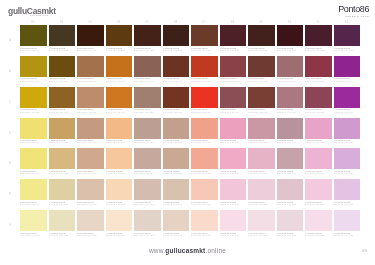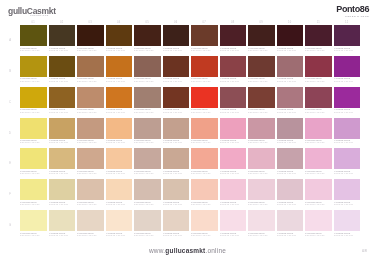--- a/index.html
+++ b/index.html
@@ -24,21 +24,21 @@
   }
   .logo-left-sub{
     position:absolute;left:30px;top:14px;
     font-size:2.2px;color:#b4b0b8;letter-spacing:0.4px;
     white-space:nowrap;
   }
   .logo-right{
     position:absolute;right:6px;top:4px;text-align:right;
   }
   .logo-right .brand{
-    font-size:9px;font-weight:bold;color:#2e2b33;letter-spacing:-0.4px;
+    font-size:9px;font-weight:normal;color:#2e2b33;letter-spacing:-0.4px;
     white-space:nowrap;
   }
   .logo-right .tag{
     font-size:2.4px;color:#9d99a2;letter-spacing:0.5px;margin-top:1px;
     white-space:nowrap;
   }
 
   
   .sheet{
     position:absolute;left:0;top:20px;width:375px;height:222px;

